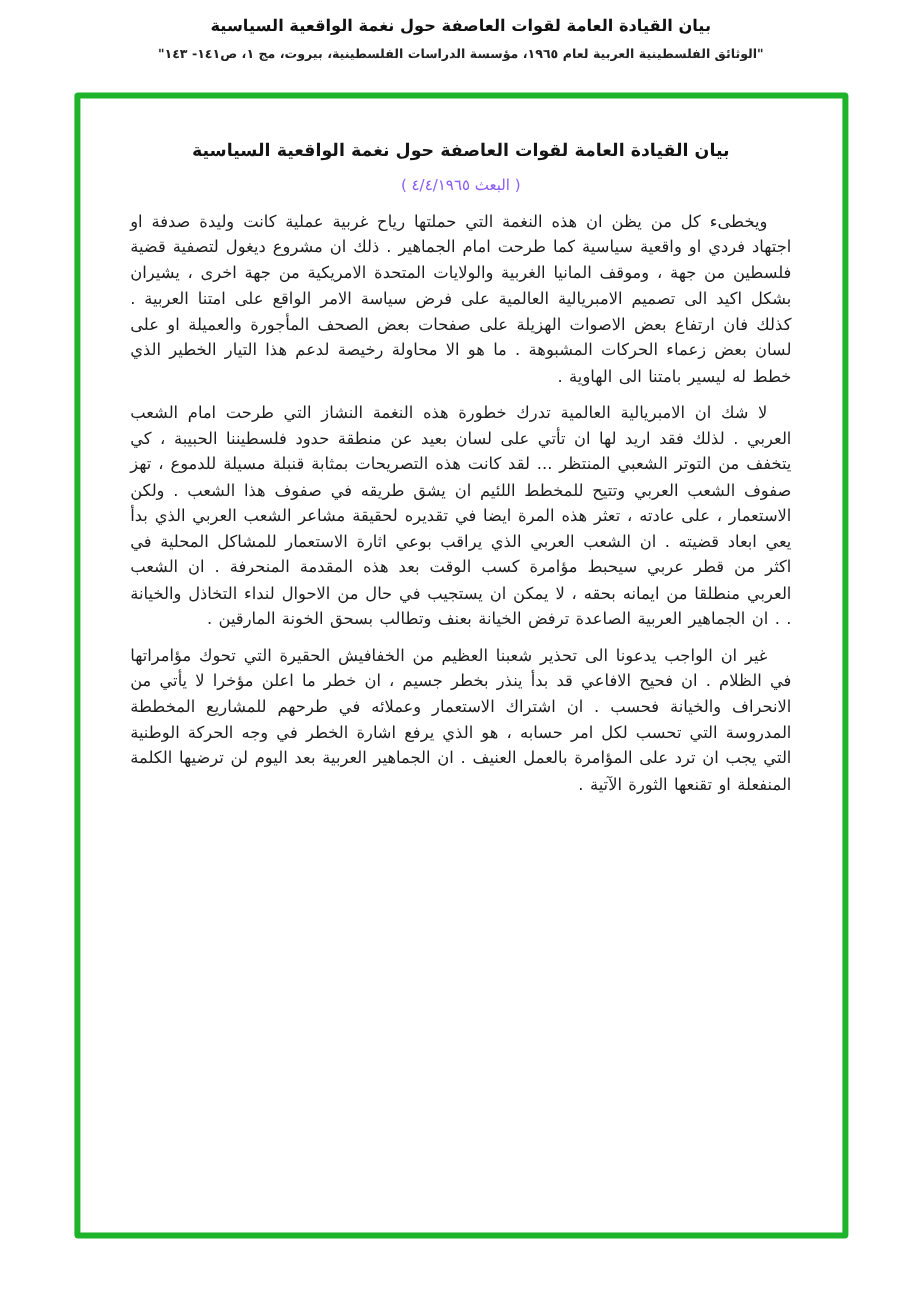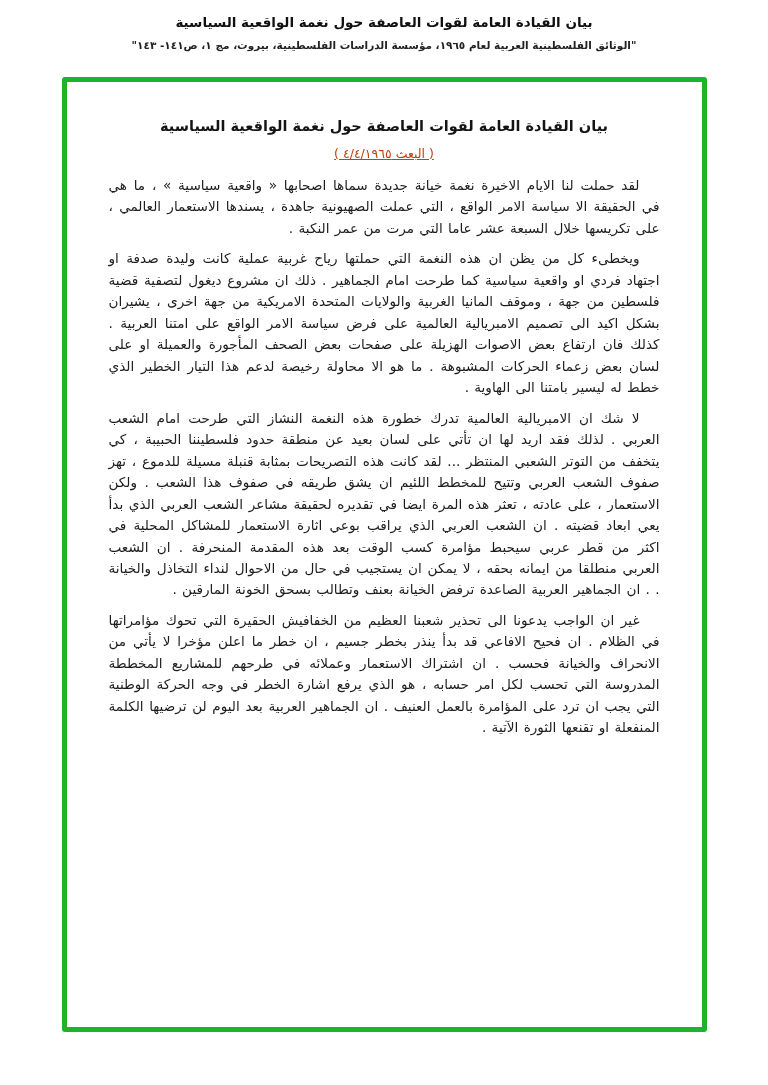--- a/index.html
+++ b/index.html
@@ -50,22 +50,21 @@
     text-align: center;
     font-weight: bold;
     font-size: 14.5px;
     color: #141414;
   }
   .doc-date {
     text-align: center;
     font-size: 12.5px;
     margin-top: 12px;
     margin-bottom: 14px;
-    color: #c2410c;
-    text-decoration: underline;
+    color: #8b5cf6;
   }
   .para {
     margin: 0 0 9px 0;
     font-size: 13.6px;
     line-height: 1.58;
     text-align: justify;
     text-indent: 20px;
     color: #1d1d1d;
     word-spacing: 1px;
   }
@@ -80,19 +79,18 @@
 
   <div class="outer-header">
     <div class="hdr-title">بيان القيادة العامة لقوات العاصفة حول نغمة الواقعية السياسية</div>
     <div class="hdr-source">"الوثائق الفلسطينية العربية لعام ١٩٦٥، مؤسسة الدراسات الفلسطينية، بيروت، مج ١، ص١٤١- ١٤٣"</div>
   </div>
 
   <div class="green-box">
     <div class="doc-title">بيان القيادة العامة لقوات العاصفة حول نغمة الواقعية السياسية</div>
     <div class="doc-date">( البعث ٤/٤/١٩٦٥ )</div>
 
-    <p class="para">لقد حملت لنا الايام الاخيرة نغمة خيانة جديدة سماها اصحابها « واقعية سياسية » ، ما هي في الحقيقة الا سياسة الامر الواقع ، التي عملت الصهيونية جاهدة ، يسندها الاستعمار العالمي ، على تكريسها خلال السبعة عشر عاما التي مرت من عمر النكبة .</p>
     <p class="para">ويخطىء كل من يظن ان هذه النغمة التي حملتها رياح غربية عملية كانت وليدة صدفة او اجتهاد فردي او واقعية سياسية كما طرحت امام الجماهير . ذلك ان مشروع ديغول لتصفية قضية فلسطين من جهة ، وموقف المانيا الغربية والولايات المتحدة الامريكية من جهة اخرى ، يشيران بشكل اكيد الى تصميم الامبريالية العالمية على فرض سياسة الامر الواقع على امتنا العربية . كذلك فان ارتفاع بعض الاصوات الهزيلة على صفحات بعض الصحف المأجورة والعميلة او على لسان بعض زعماء الحركات المشبوهة . ما هو الا محاولة رخيصة لدعم هذا التيار الخطير الذي خطط له ليسير بامتنا الى الهاوية .</p>
     <p class="para">لا شك ان الامبريالية العالمية تدرك خطورة هذه النغمة النشاز التي طرحت امام الشعب العربي . لذلك فقد اريد لها ان تأتي على لسان بعيد عن منطقة حدود فلسطيننا الحبيبة ، كي يتخفف من التوتر الشعبي المنتظر ... لقد كانت هذه التصريحات بمثابة قنبلة مسيلة للدموع ، تهز صفوف الشعب العربي وتتيح للمخطط اللئيم ان يشق طريقه في صفوف هذا الشعب . ولكن الاستعمار ، على عادته ، تعثر هذه المرة ايضا في تقديره لحقيقة مشاعر الشعب العربي الذي بدأ يعي ابعاد قضيته . ان الشعب العربي الذي يراقب بوعي اثارة الاستعمار للمشاكل المحلية في اكثر من قطر عربي سيحبط مؤامرة كسب الوقت بعد هذه المقدمة المنحرفة . ان الشعب العربي منطلقا من ايمانه بحقه ، لا يمكن ان يستجيب في حال من الاحوال لنداء التخاذل والخيانة . . ان الجماهير العربية الصاعدة ترفض الخيانة بعنف وتطالب بسحق الخونة المارقين .</p>
     <p class="para">غير ان الواجب يدعونا الى تحذير شعبنا العظيم من الخفافيش الحقيرة التي تحوك مؤامراتها في الظلام . ان فحيح الافاعي قد بدأ ينذر بخطر جسيم ، ان خطر ما اعلن مؤخرا لا يأتي من الانحراف والخيانة فحسب . ان اشتراك الاستعمار وعملائه في طرحهم للمشاريع المخططة المدروسة التي تحسب لكل امر حسابه ، هو الذي يرفع اشارة الخطر في وجه الحركة الوطنية التي يجب ان ترد على المؤامرة بالعمل العنيف . ان الجماهير العربية بعد اليوم لن ترضيها الكلمة المنفعلة او تقنعها الثورة الآتية .</p>
   </div>
 
 </div>
 
 </body></html>

